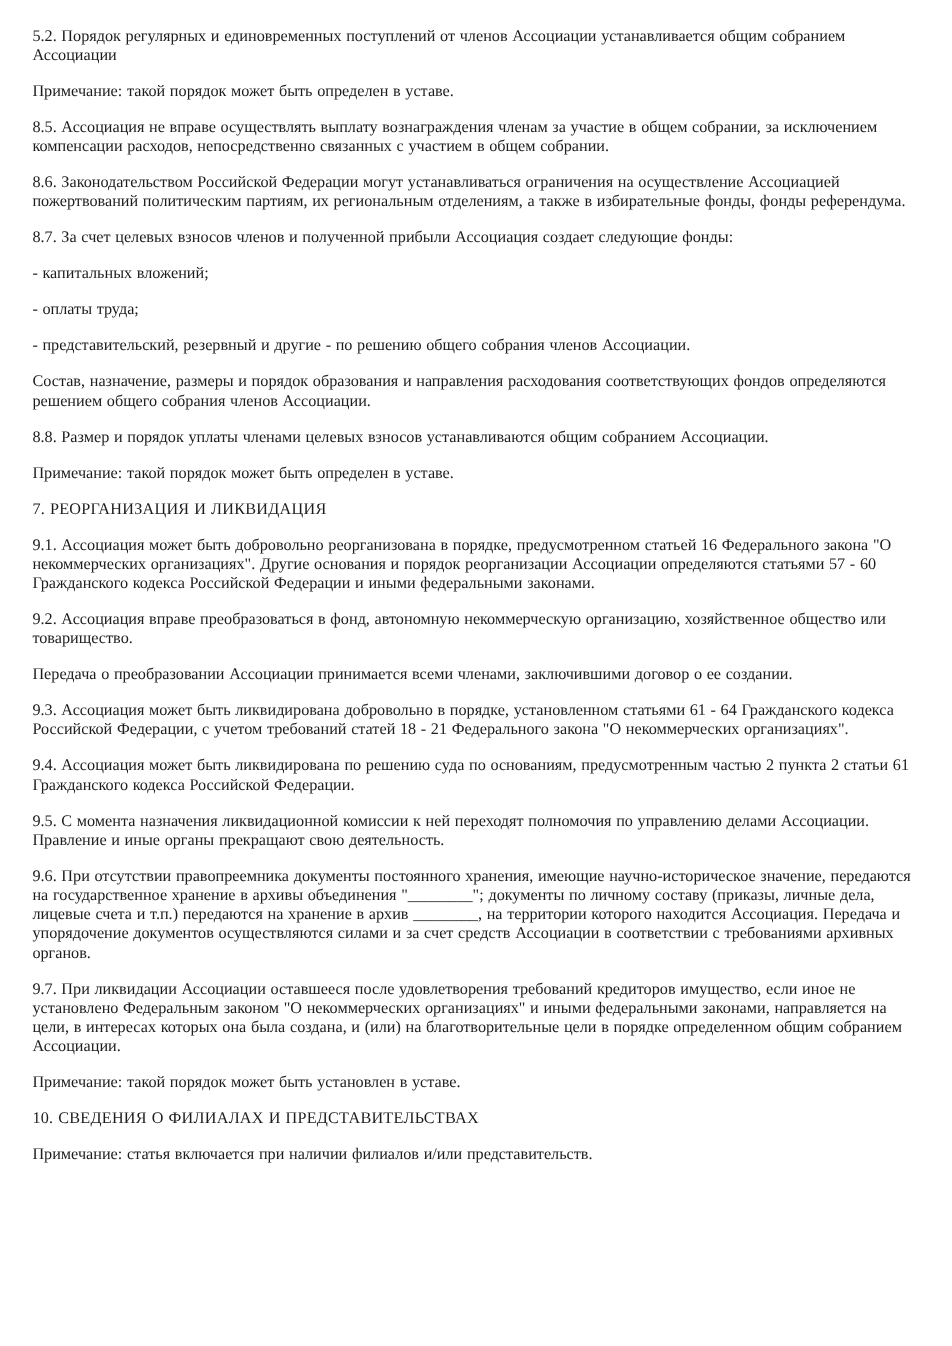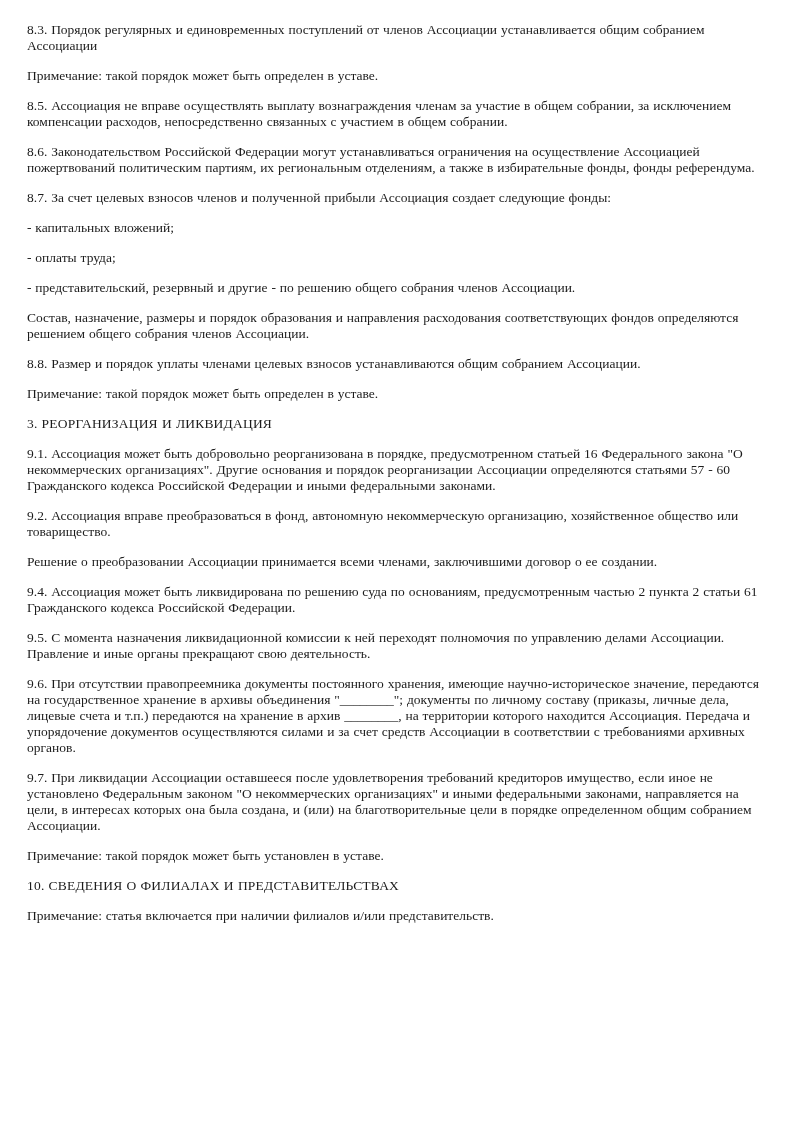--- a/index.html
+++ b/index.html
@@ -33,35 +33,36 @@
   }
   .doc-page p.kind-heading {
     letter-spacing: 0.2px;
   }
 </style>
 </head>
 <body>
 
 <div class="doc-page">
   <div id="doc-body">
-      <p class="kind-body">8.3. Порядок регулярных и единовременных поступлений от членов Ассоциации устанавливается общим собранием Ассоциации</p>
+      <p class="kind-body">5.2. Порядок регулярных и единовременных поступлений от членов Ассоциации устанавливается общим собранием Ассоциации</p>
       <p class="kind-note">Примечание: такой порядок может быть определен в уставе.</p>
       <p class="kind-body">8.5. Ассоциация не вправе осуществлять выплату вознаграждения членам за участие в общем собрании, за исключением компенсации расходов, непосредственно связанных с участием в общем собрании.</p>
       <p class="kind-body">8.6. Законодательством Российской Федерации могут устанавливаться ограничения на осуществление Ассоциацией пожертвований политическим партиям, их региональным отделениям, а также в избирательные фонды, фонды референдума.</p>
       <p class="kind-body">8.7. За счет целевых взносов членов и полученной прибыли Ассоциация создает следующие фонды:</p>
       <p class="kind-list-item">- капитальных вложений;</p>
       <p class="kind-list-item">- оплаты труда;</p>
       <p class="kind-list-item">- представительский, резервный и другие - по решению общего собрания членов Ассоциации.</p>
       <p class="kind-body">Состав, назначение, размеры и порядок образования и направления расходования соответствующих фондов определяются решением общего собрания членов Ассоциации.</p>
       <p class="kind-body">8.8. Размер и порядок уплаты членами целевых взносов устанавливаются общим собранием Ассоциации.</p>
       <p class="kind-note">Примечание: такой порядок может быть определен в уставе.</p>
-      <p class="kind-heading gap-large">3. РЕОРГАНИЗАЦИЯ И ЛИКВИДАЦИЯ</p>
+      <p class="kind-heading gap-large">7. РЕОРГАНИЗАЦИЯ И ЛИКВИДАЦИЯ</p>
       <p class="kind-body gap-large">9.1. Ассоциация может быть добровольно реорганизована в порядке, предусмотренном статьей 16 Федерального закона "О некоммерческих организациях". Другие основания и порядок реорганизации Ассоциации определяются статьями 57 - 60 Гражданского кодекса Российской Федерации и иными федеральными законами.</p>
       <p class="kind-body">9.2. Ассоциация вправе преобразоваться в фонд, автономную некоммерческую организацию, хозяйственное общество или товарищество.</p>
-      <p class="kind-body">Решение о преобразовании Ассоциации принимается всеми членами, заключившими договор о ее создании.</p>
+      <p class="kind-body">Передача о преобразовании Ассоциации принимается всеми членами, заключившими договор о ее создании.</p>
+      <p class="kind-body">9.3. Ассоциация может быть ликвидирована добровольно в порядке, установленном статьями 61 - 64 Гражданского кодекса Российской Федерации, с учетом требований статей 18 - 21 Федерального закона "О некоммерческих организациях".</p>
       <p class="kind-body">9.4. Ассоциация может быть ликвидирована по решению суда по основаниям, предусмотренным частью 2 пункта 2 статьи 61 Гражданского кодекса Российской Федерации.</p>
       <p class="kind-body">9.5. С момента назначения ликвидационной комиссии к ней переходят полномочия по управлению делами Ассоциации. Правление и иные органы прекращают свою деятельность.</p>
       <p class="kind-body">9.6. При отсутствии правопреемника документы постоянного хранения, имеющие научно-историческое значение, передаются на государственное хранение в архивы объединения "________"; документы по личному составу (приказы, личные дела, лицевые счета и т.п.) передаются на хранение в архив ________, на территории которого находится Ассоциация. Передача и упорядочение документов осуществляются силами и за счет средств Ассоциации в соответствии с требованиями архивных органов.</p>
       <p class="kind-body">9.7. При ликвидации Ассоциации оставшееся после удовлетворения требований кредиторов имущество, если иное не установлено Федеральным законом "О некоммерческих организациях" и иными федеральными законами, направляется на цели, в интересах которых она была создана, и (или) на благотворительные цели в порядке определенном общим собранием Ассоциации.</p>
       <p class="kind-note">Примечание: такой порядок может быть установлен в уставе.</p>
       <p class="kind-heading gap-large">10. СВЕДЕНИЯ О ФИЛИАЛАХ И ПРЕДСТАВИТЕЛЬСТВАХ</p>
       <p class="kind-note gap-large">Примечание: статья включается при наличии филиалов и/или представительств.</p>
     </div>
 </div>
 

